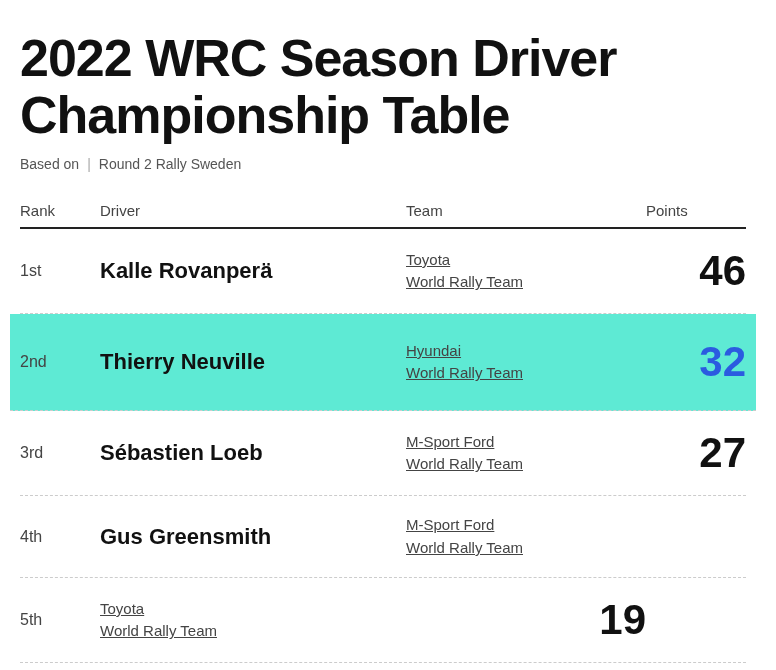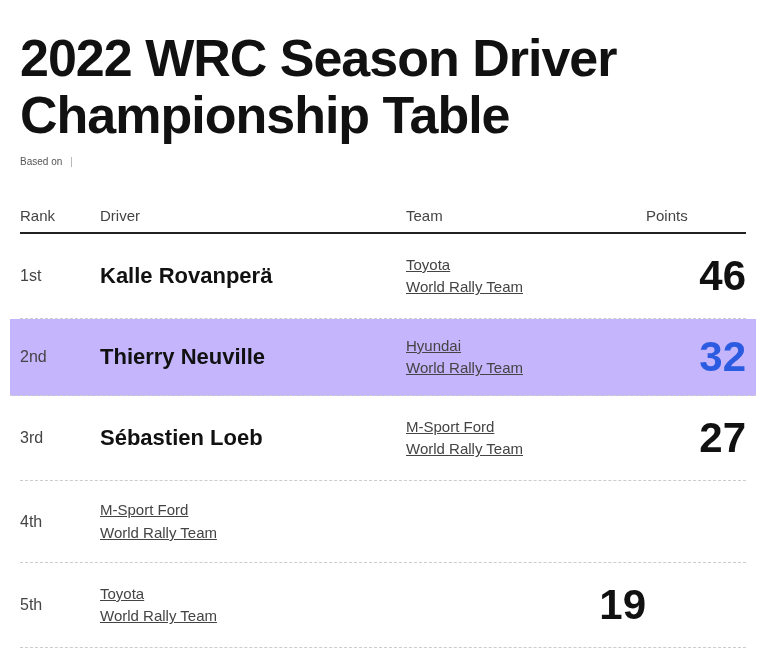--- a/index.html
+++ b/index.html
@@ -23,23 +23,23 @@
       line-height: 1.1;
       margin-bottom: 12px;
       letter-spacing: -1px;
       color: #111;
     }
 
     .subtitle-row {
       display: flex;
       align-items: center;
       gap: 8px;
-      font-size: 10px;
+      font-size: 14px;
       color: #555;
-      margin-bottom: 32px;
+      margin-bottom: 22px;
     }
 
     .subtitle-row .divider {
       color: #aaa;
       font-weight: 300;
     }
 
     .table-container {
       width: 100%;
     }
@@ -64,23 +64,23 @@
 
     .table-row {
       display: grid;
       grid-template-columns: 80px 1fr 240px 100px;
       padding: 18px 0;
       border-bottom: 1px dashed #ccc;
       align-items: center;
     }
 
     .table-row.highlighted {
-      background: #c4b5fd;
+      background: #5eead4;
       margin: 0 -10px;
-      padding: 14px 10px;
+      padding: 24px 10px;
     }
 
     .rank-cell {
       font-size: 16px;
       color: #444;
       font-weight: 400;
     }
 
     .driver-cell {
       font-size: 22px;
@@ -107,20 +107,21 @@
     }
   </style>
 </head>
 <body>
 
 <h1 class="page-title">2022 WRC Season Driver Championship Table</h1>
 
 <div class="subtitle-row">
   <span>Based on</span>
   <span class="divider">|</span>
+  <span>Round 2 Rally Sweden</span>
 </div>
 
 <div class="table-container">
   <div class="table-header">
     <span class="col-label">Rank</span>
     <span class="col-label">Driver</span>
     <span class="col-label">Team</span>
     <span class="col-label col-points">Points</span>
   </div>
 
@@ -138,20 +139,21 @@
       <div class="points-cell blue">32</div>
     </div>
       <div class="table-row">
       <div class="rank-cell">3rd</div>
       <div class="driver-cell">Sébastien Loeb</div>
       <div class="team-cell">M-Sport Ford<br>World Rally Team</div>
       <div class="points-cell">27</div>
     </div>
       <div class="table-row">
       <div class="rank-cell">4th</div>
+      <div class="driver-cell">Gus Greensmith</div>
       <div class="team-cell">M-Sport Ford<br>World Rally Team</div>
     </div>
       <div class="table-row">
       <div class="rank-cell">5th</div>
       <div class="team-cell">Toyota<br>World Rally Team</div>
       <div class="points-cell">19</div>
     </div>
     </div>
 </div>
 

